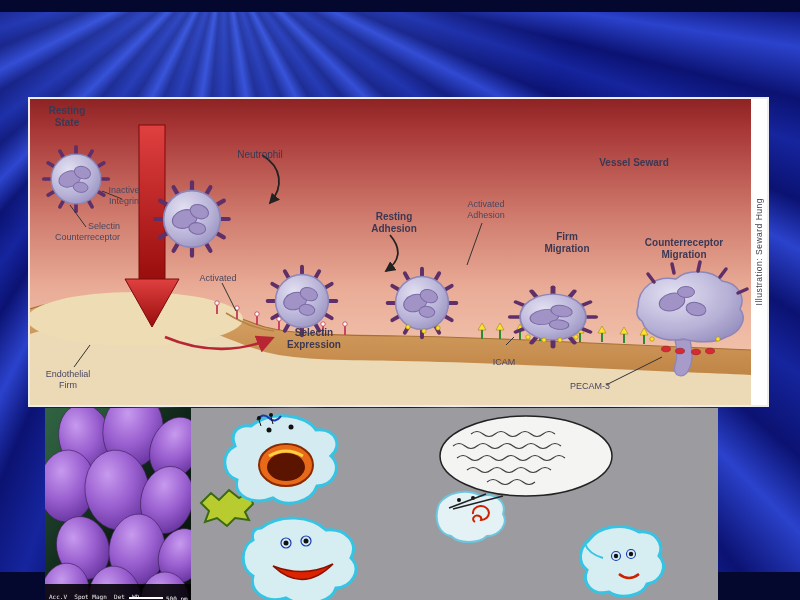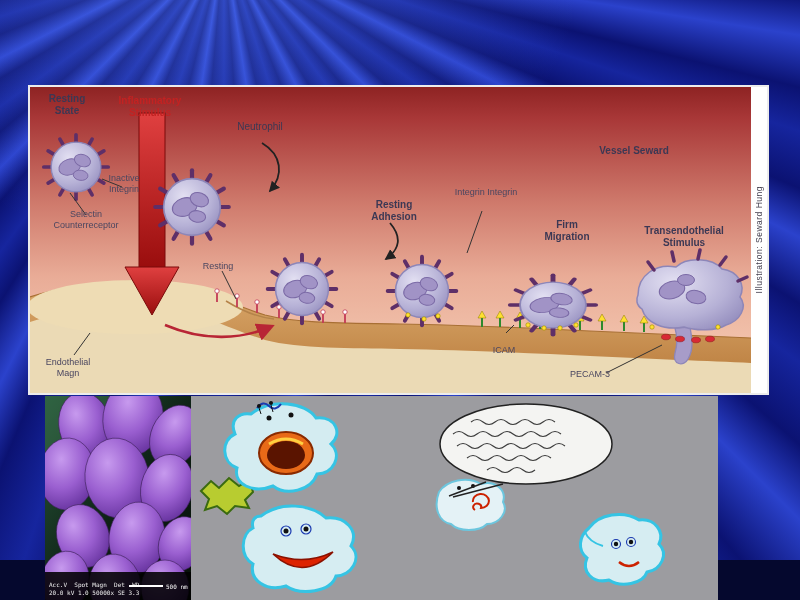--- a/index.html
+++ b/index.html
@@ -1,21 +1,21 @@
 <!DOCTYPE html>
 <html><head>
 <meta charset="utf-8">
 <style>
   html,body{margin:0;padding:0;background:#05082e;}
   body{width:800px;height:600px;overflow:hidden;font-family:"Liberation Sans",sans-serif;}
   .slide{position:relative;width:800px;height:560px;
     background:
       radial-gradient(ellipse 620px 480px at 26% -6%, rgba(90,130,255,.45), rgba(0,0,40,0) 60%),
       repeating-conic-gradient(from 95deg at 28% -10%, #0b1272 0deg, #2b42cc 4deg, #0b1272 9deg, #16259e 13deg, #0b1272 18deg),
-      #0b1272;}
+      #0b1272; margin-top: 12px;}
   .panel{position:absolute;}
   .diagram{left:28px;top:85px;width:741px;height:310px;background:#fff;border:2px solid #ececec;box-sizing:border-box;}
   .diagram svg{position:absolute;left:0;top:0;}
   .credit-strip{position:absolute;right:0;top:0;width:16px;height:100%;background:#fff;display:flex;align-items:center;justify-content:center;}
   .credit-strip span{writing-mode:vertical-rl;transform:rotate(180deg);font-size:8.5px;color:#44404f;letter-spacing:.5px;white-space:nowrap;}
   .lbl{position:absolute;font-weight:bold;font-size:10px;line-height:1.18;color:#3c3854;text-align:center;}
   .lbl.small{font-weight:normal;font-size:9px;color:#4a4660;}
   .lbl.normal{font-weight:normal;font-size:10px;color:#3c3854;}
   .lbl.red{color:#c32222;}
   .sem{left:45px;top:396px;width:146px;height:204px;background:#0a140d;}
@@ -195,32 +195,32 @@
           <path d="M192,184 L206,212"></path>
           <path d="M92,100 L72,92"></path>
         <path d="M56,128 L40,106"></path>
           <path d="M44,268 L60,246"></path>
           <path d="M576,286 L632,258"></path>
         <path d="M476,246 L484,238"></path>
       </g>
     </svg>
 
     <div class="lbl" style="left:6px;top:6px;width:62px">Resting State</div>
-    <div class="lbl red" style="left:74px;top:8px;width:92px">Inflammatory Stimulus</div>
-    <div class="lbl normal" style="left:194px;top:34px;width:72px">Neutrophil</div>
+    <div class="lbl normal" style="left:194px;top:50px;width:72px">Neutrophil</div>
     <div class="lbl" style="left:552px;top:58px;width:104px">Vessel Seward</div>
     <div class="lbl small" style="left:64px;top:86px;width:60px">Inactive Integrin</div>
-    <div class="lbl small" style="left:12px;top:122px;width:88px;text-align:center">Selectin Counterreceptor</div>
+    <div class="lbl small" style="left:2px;top:122px;width:88px;text-align:right">Selectin Counterreceptor</div>
     <div class="lbl" style="left:328px;top:112px;width:72px">Resting Adhesion</div>
-    <div class="lbl small" style="left:424px;top:100px;width:64px">Integrin Integrin</div>
+    <div class="lbl small" style="left:424px;top:100px;width:64px">Activated Adhesion</div>
     <div class="lbl" style="left:504px;top:132px;width:66px">Firm Migration</div>
-    <div class="lbl" style="left:600px;top:138px;width:108px">Transendothelial Stimulus</div>
-    <div class="lbl small" style="left:162px;top:174px;width:52px">Resting</div>
+    <div class="lbl" style="left:600px;top:138px;width:108px">Counterreceptor Migration</div>
+    <div class="lbl small" style="left:162px;top:174px;width:52px">Activated</div>
+    <div class="lbl" style="left:243px;top:228px;width:82px">Selectin Expression</div>
     <div class="lbl small" style="left:452px;top:258px;width:44px">ICAM</div>
-    <div class="lbl small" style="left:6px;top:270px;width:64px">Endothelial Magn</div>
+    <div class="lbl small" style="left:6px;top:270px;width:64px">Endothelial Firm</div>
     <div class="lbl small" style="left:528px;top:282px;width:64px">PECAM-3</div>
 
     <div class="credit-strip">
       <span>Illustration: Seward Hung</span>
     </div>
   </div>
 
   <div class="panel sem">
     <svg width="146" height="204" viewBox="0 0 146 204">
       <defs>

